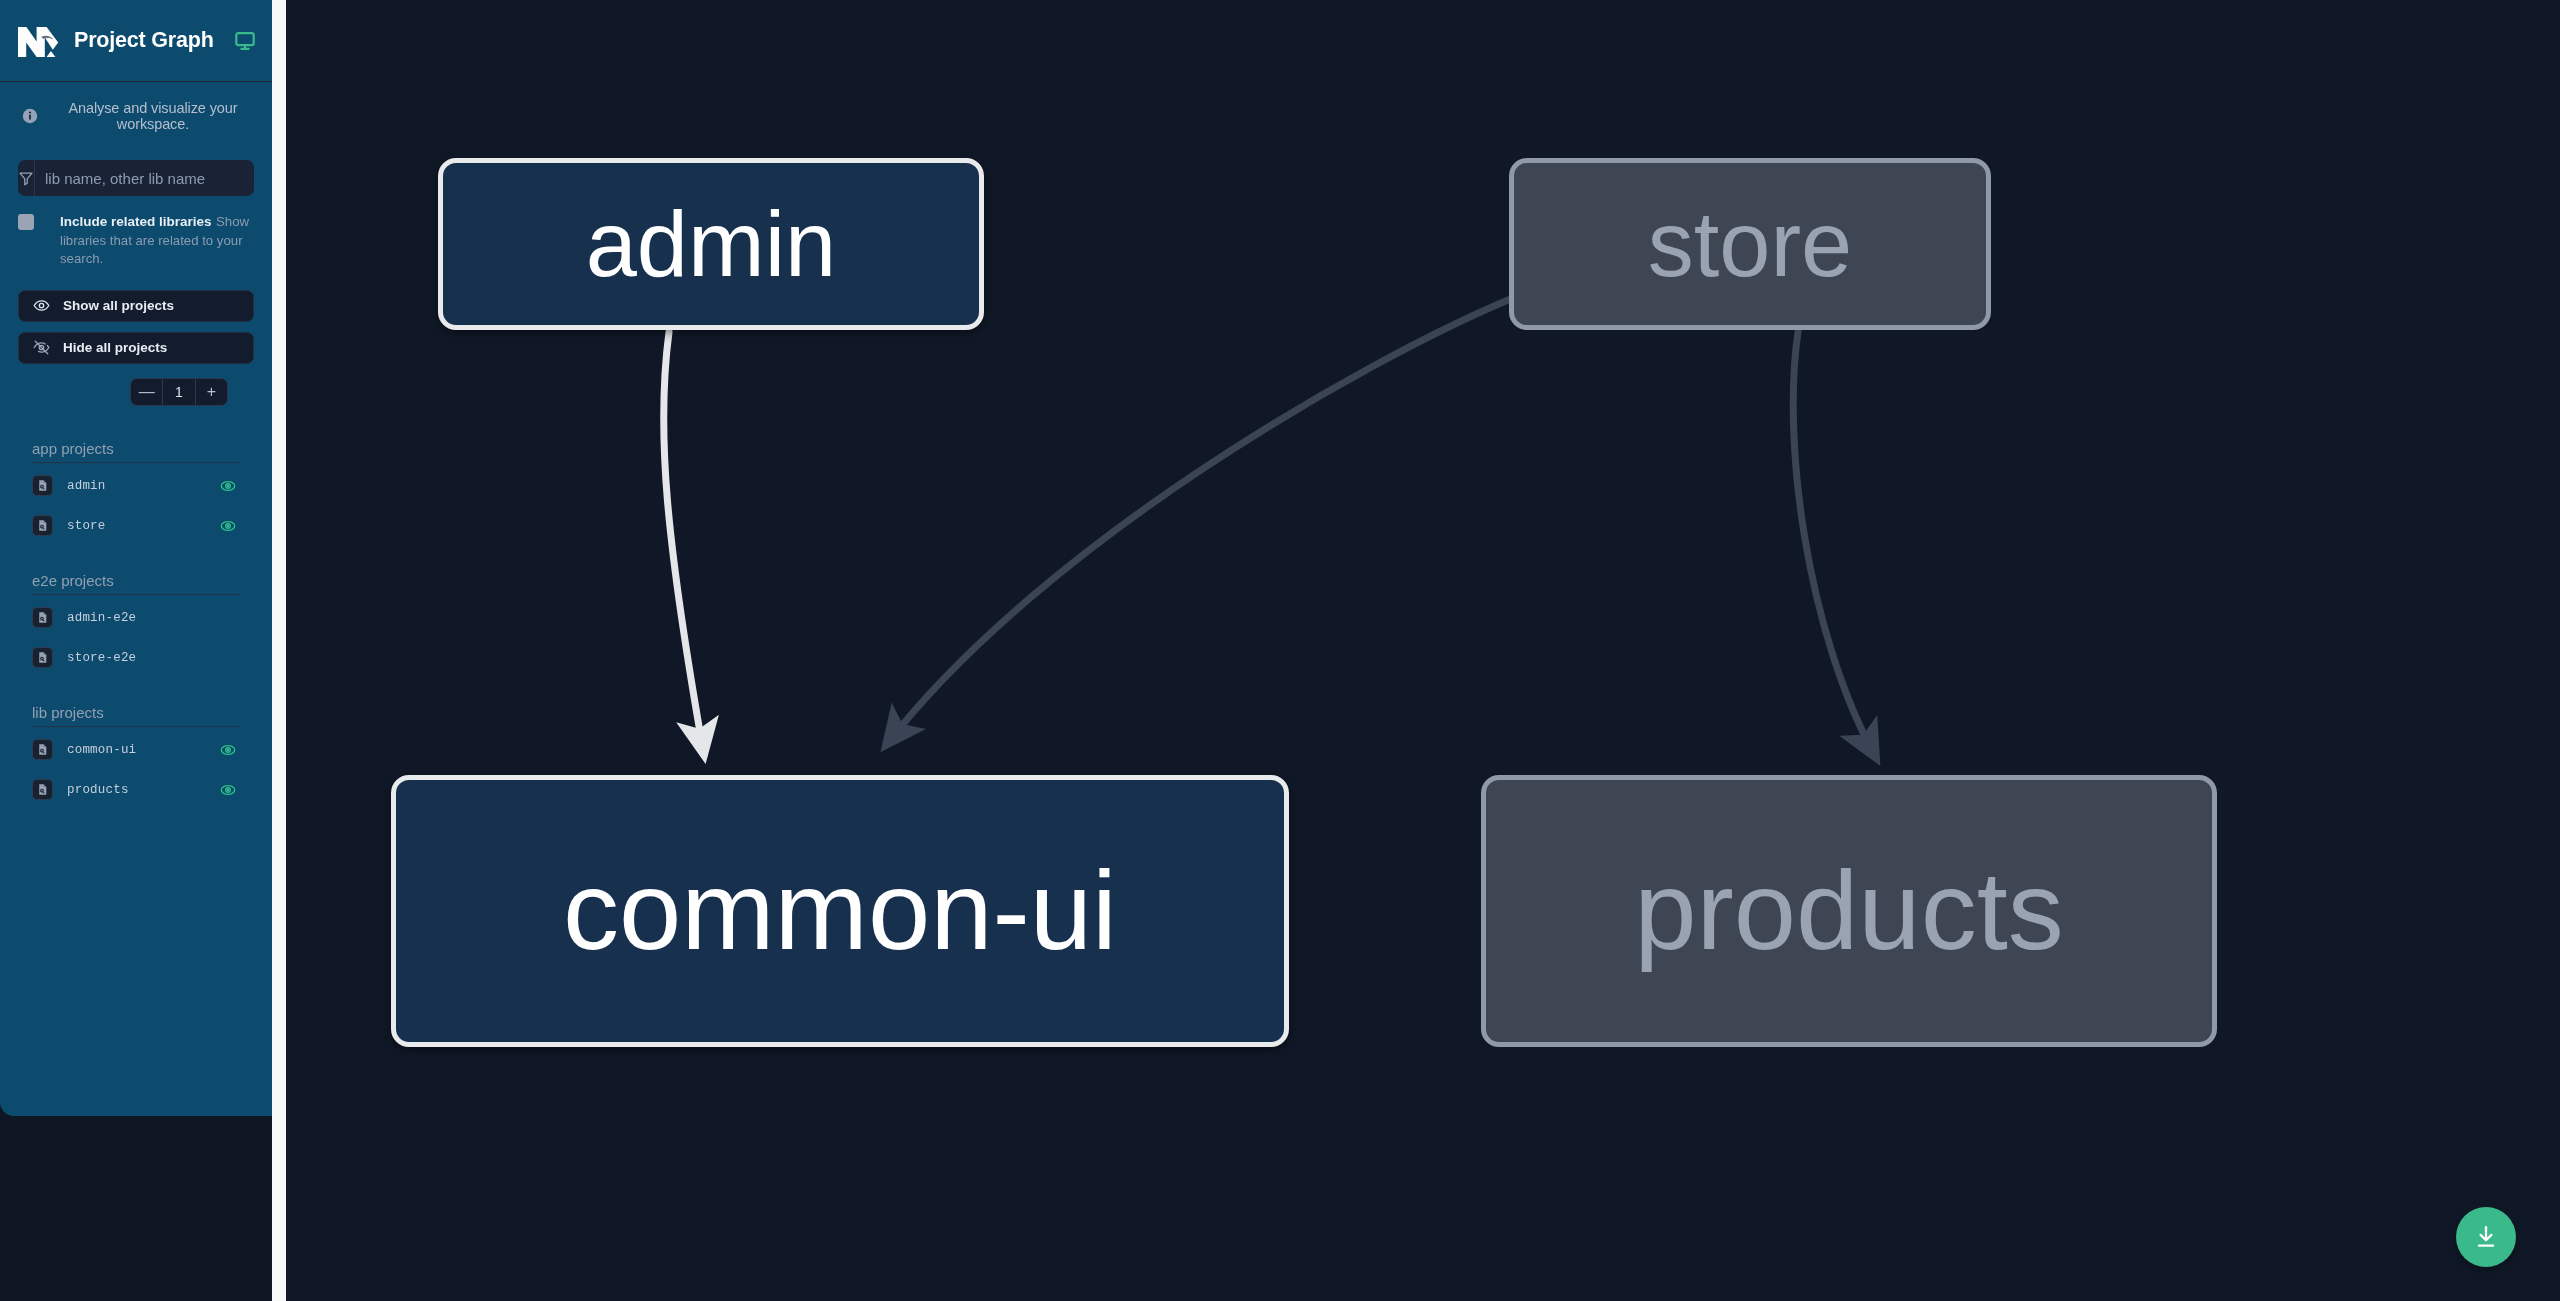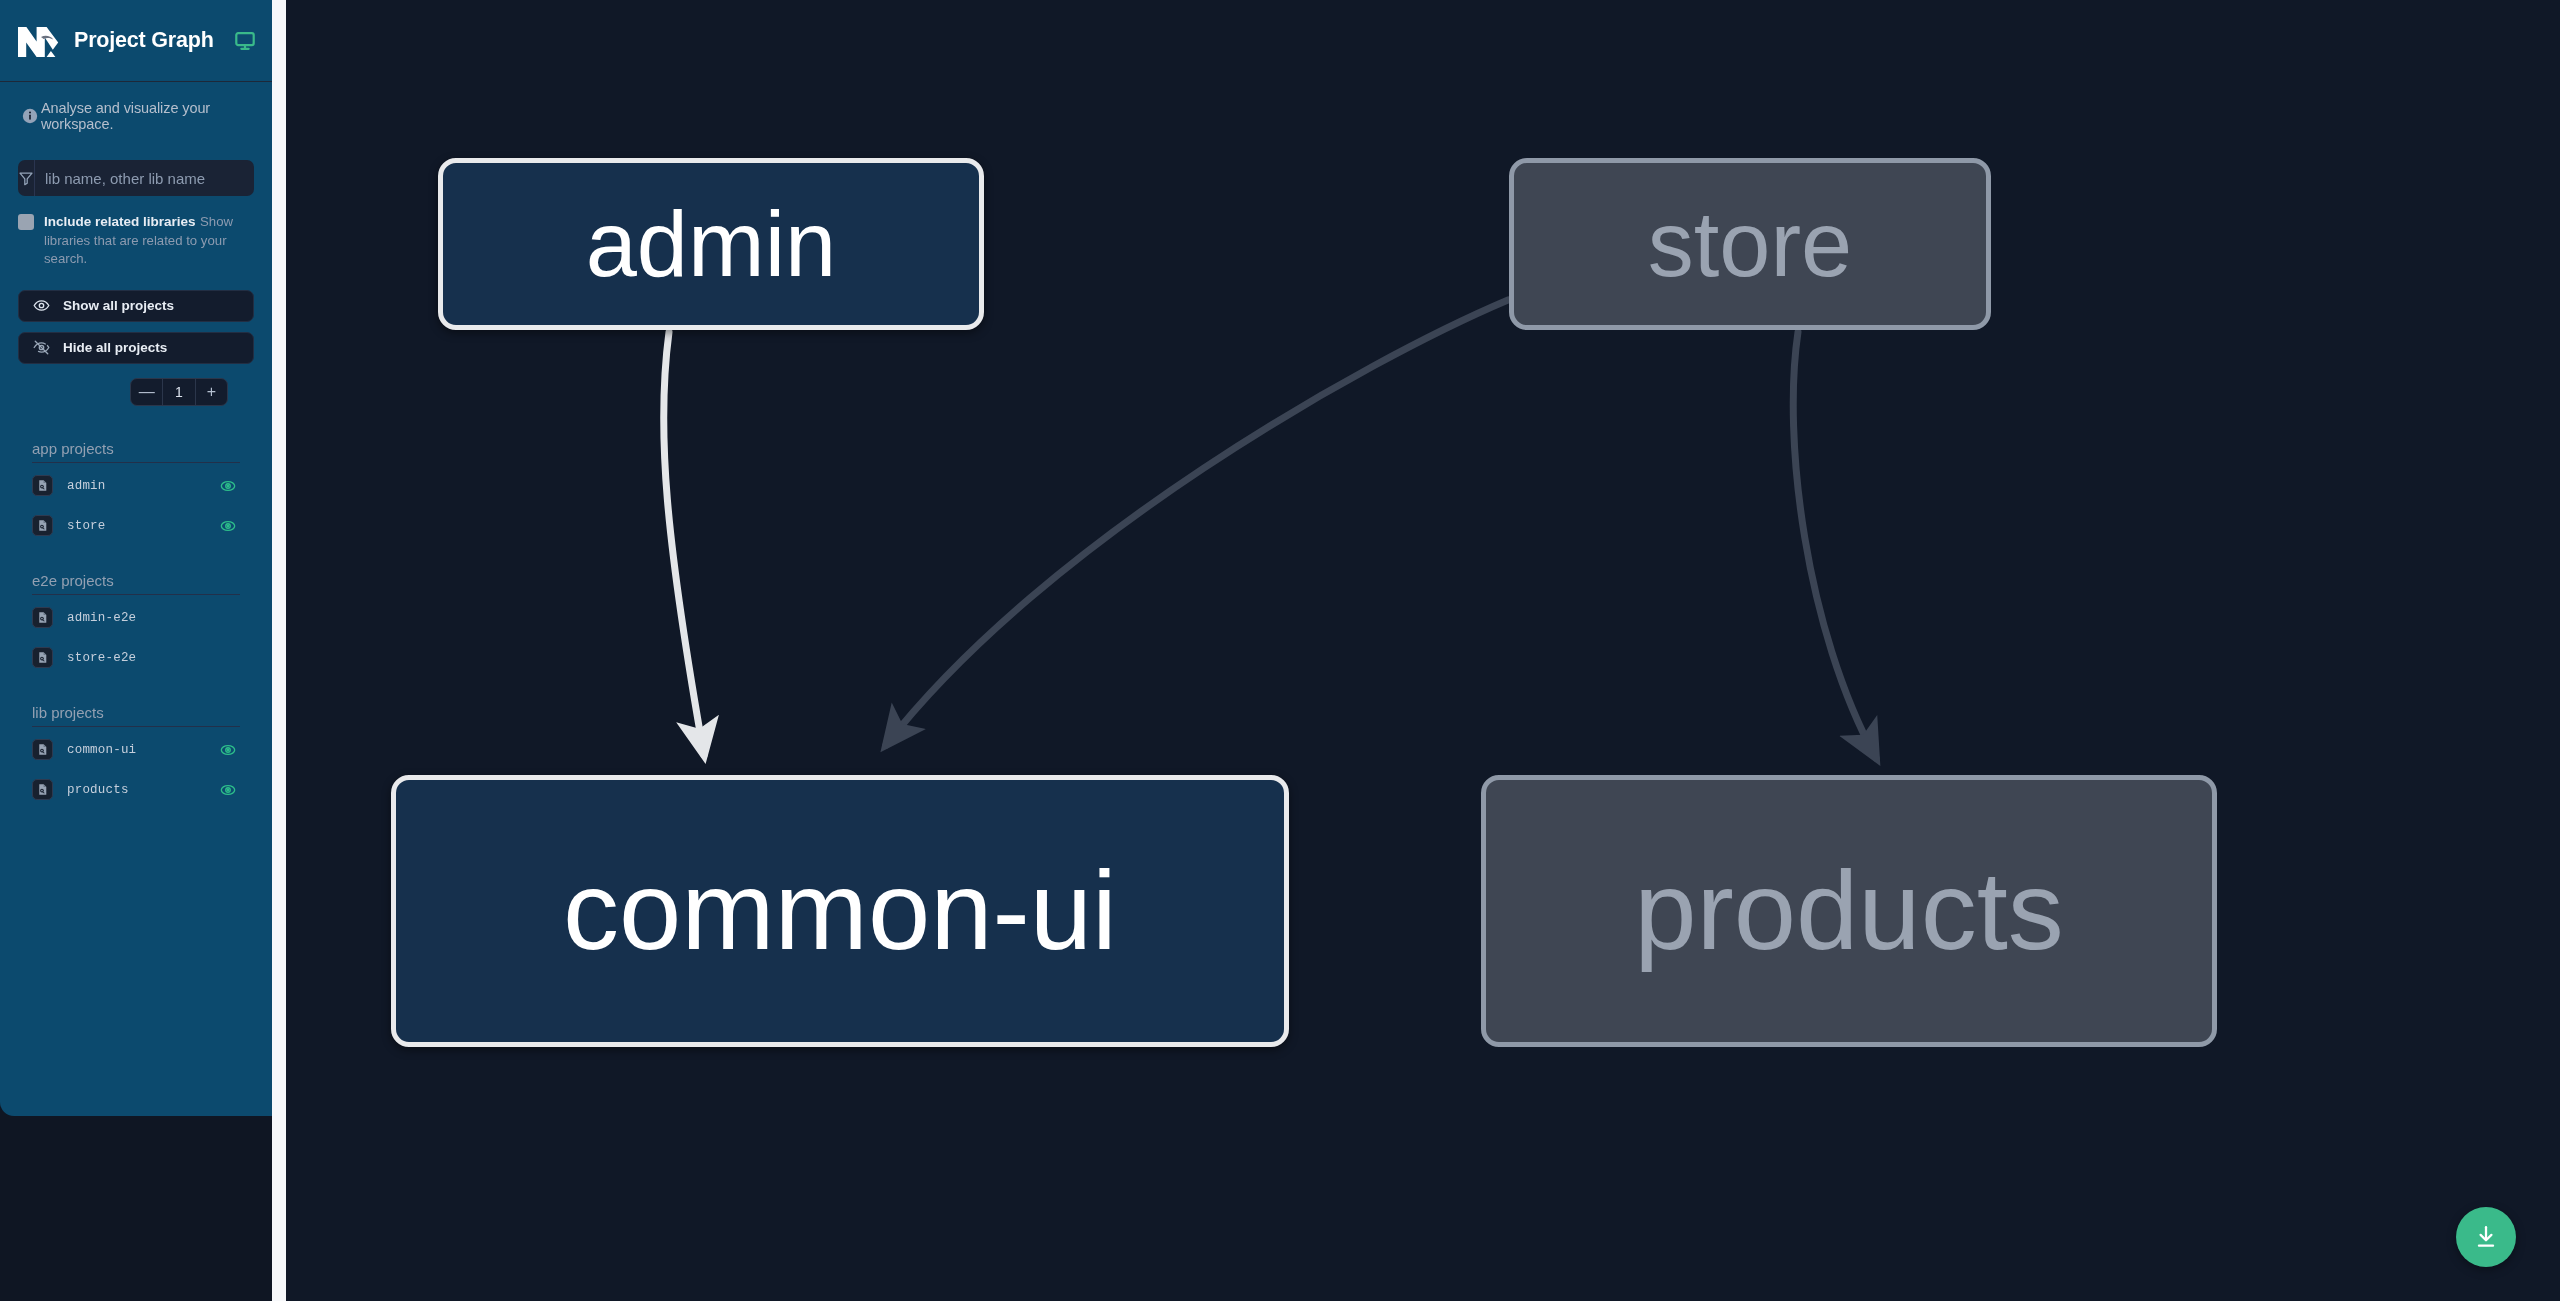--- a/index.html
+++ b/index.html
@@ -27,22 +27,23 @@
     border-bottom: 1px solid #1d2839;
   }
   .nx-logo { width: 44px; height: 36px; display: block; }
   .app-title {
     color: #ffffff; font-size: 21.5px; font-weight: bold;
     letter-spacing: -0.2px; white-space: nowrap;
   }
   .monitor-icon { margin-left: 6px; width: 22px; height: 22px; display: block; }
 
   .tagline-row {
-    display: flex; align-items: center; gap: 3px;
+    display: flex; align-items: center; gap: 10px;
     padding: 18px 14px 6px 22px;
+    text-align: center;
   }
   .info-icon { width: 16px; height: 16px; flex: 0 0 16px; display:block; }
   .tagline { color: #b6bfcd; font-size: 14.5px; letter-spacing: -0.1px; }
 
   .filter-box {
     margin: 22px 18px 0 18px;
     height: 36px; display: flex; align-items: stretch;
     background: #1a2335; border-radius: 7px; overflow: hidden;
   }
   .filter-icon-wrap {
@@ -59,21 +60,21 @@
 
   .check-row { display: flex; gap: 10px; padding: 16px 18px 0 18px; }
   .cbox {
     width: 16px; height: 16px; flex: 0 0 16px; margin-top: 2px;
     border-radius: 3px; display: flex; align-items: center; justify-content: center;
   }
   .cbox.grey  { background: #9aa4b2; }
   .cbox.white { background: #ffffff; }
   .cbox.green { background: #3dba87; }
   .cbox svg { width: 13px; height: 13px; display: block; }
-  .check-text { flex: 1; }
+  .check-text { flex: 1; margin-left: 16px; }
   .check-title { color: #e8edf4; font-size: 13.5px; font-weight: bold; line-height: 17px; }
   .check-sub  { color: #8d9bb0; font-size: 13.2px; line-height: 16.5px; margin-top: 2px; }
 
   .btn-ghost {
     margin: 0 18px; height: 32px; width: calc(100% - 36px);
     display: flex; align-items: center; gap: 13px; padding-left: 14px;
     background: #131c2d; border: 1px solid #222e43; border-radius: 7px;
     color: #e8edf4; font-size: 13.5px; font-weight: bold;
     font-family: "Liberation Sans", sans-serif; cursor: pointer;
   }

